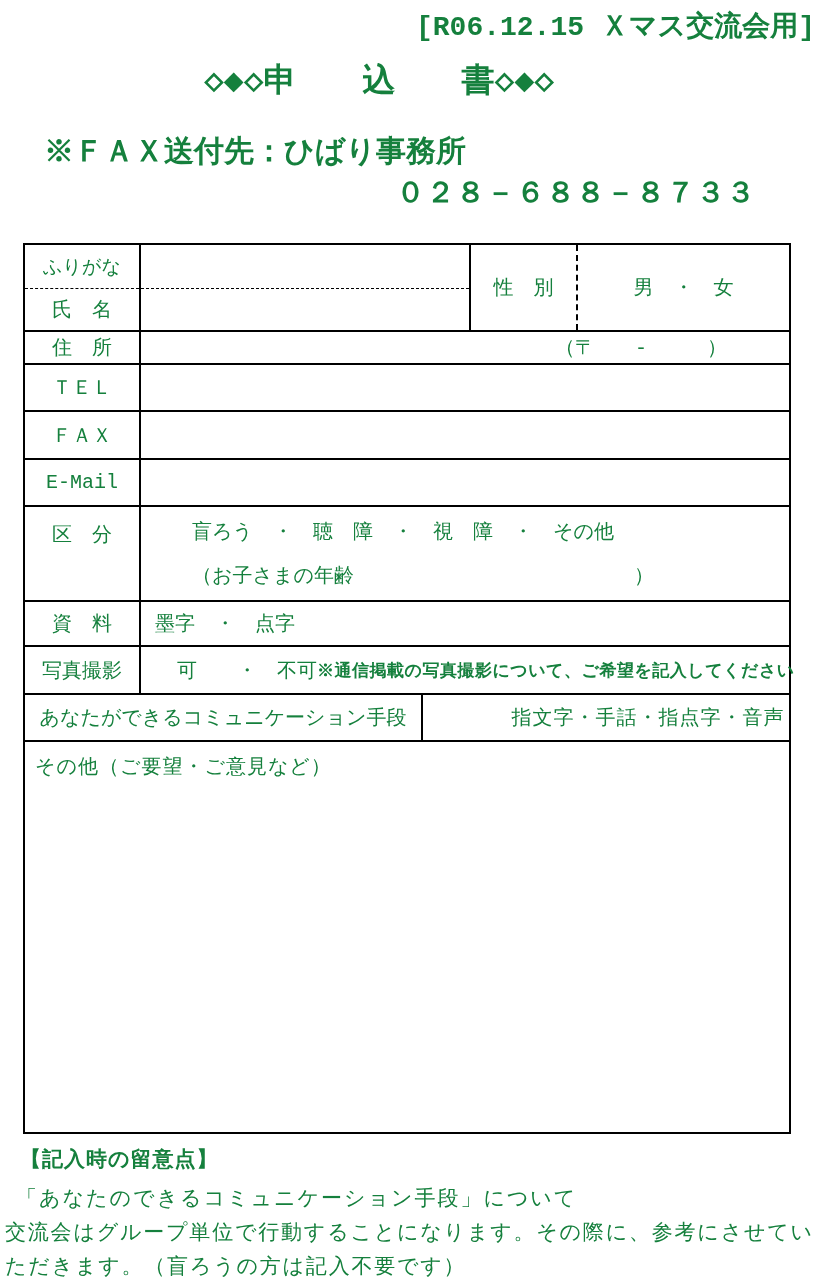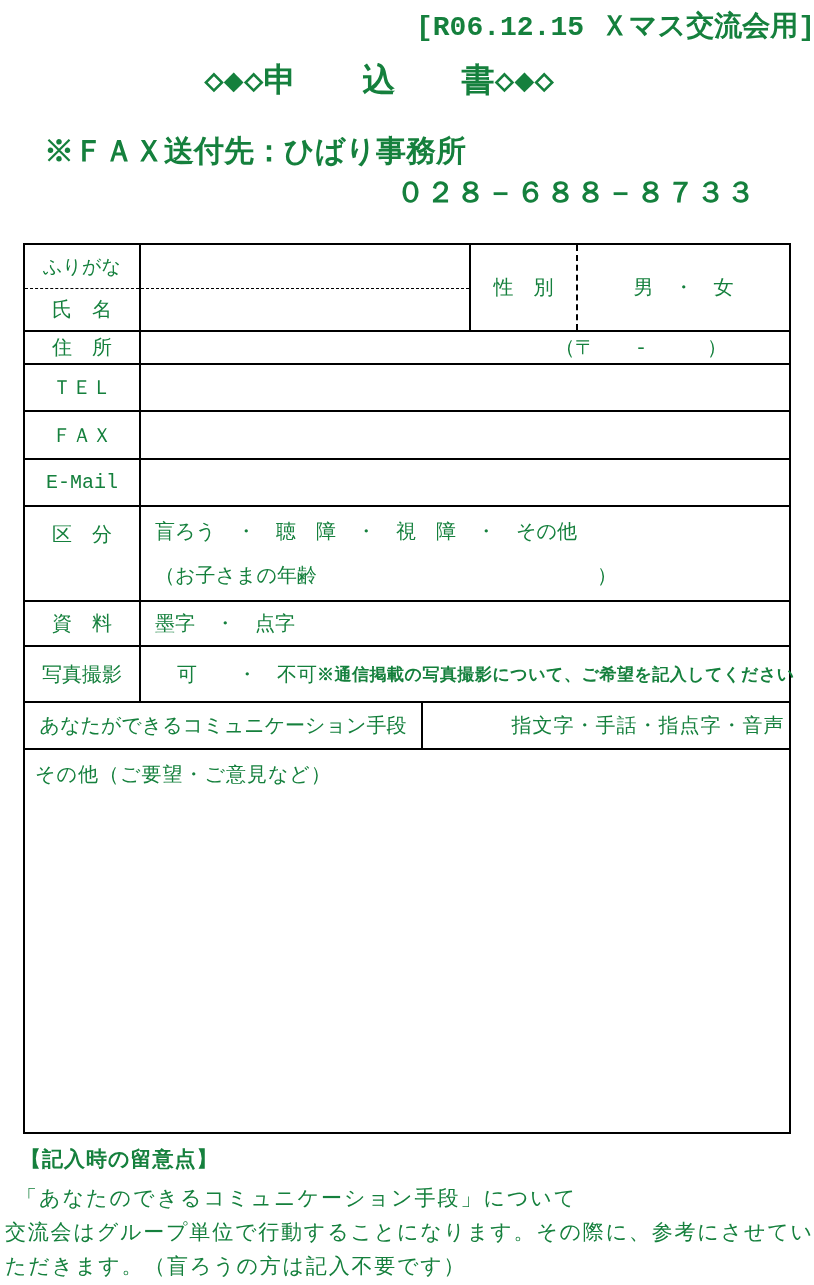--- a/index.html
+++ b/index.html
@@ -37,23 +37,23 @@
     display:flex; flex-direction:column;
     font-size:20px;
   }
   .row { display:flex; border-bottom:2px solid #000; box-sizing:border-box; }
   .row.last { border-bottom:none; flex:1; }
   .r1 { height:87px; }
   .r2 { height:33px;text-align:center; }
   .r3 { height:47px; }
   .r4 { height:48px;gap:24px; }
   .r5 { height:47px; }
-  .r6 { height:95px; }
+  .r6 { height:95px;gap:37px; }
   .r7 { height:45px; }
-  .r8 { height:56px; }
+  .r8 { height:48px; }
   .r9 { height:47px;gap:44px; }
   .cell { box-sizing:border-box; }
   .label-cell {
     flex:0 0 116px;
     border-right:2px solid #000;
     display:flex; align-items:center; justify-content:center;
     white-space:nowrap;
   }
   .content-cell { flex:1; display:flex; align-items:center; }
   

